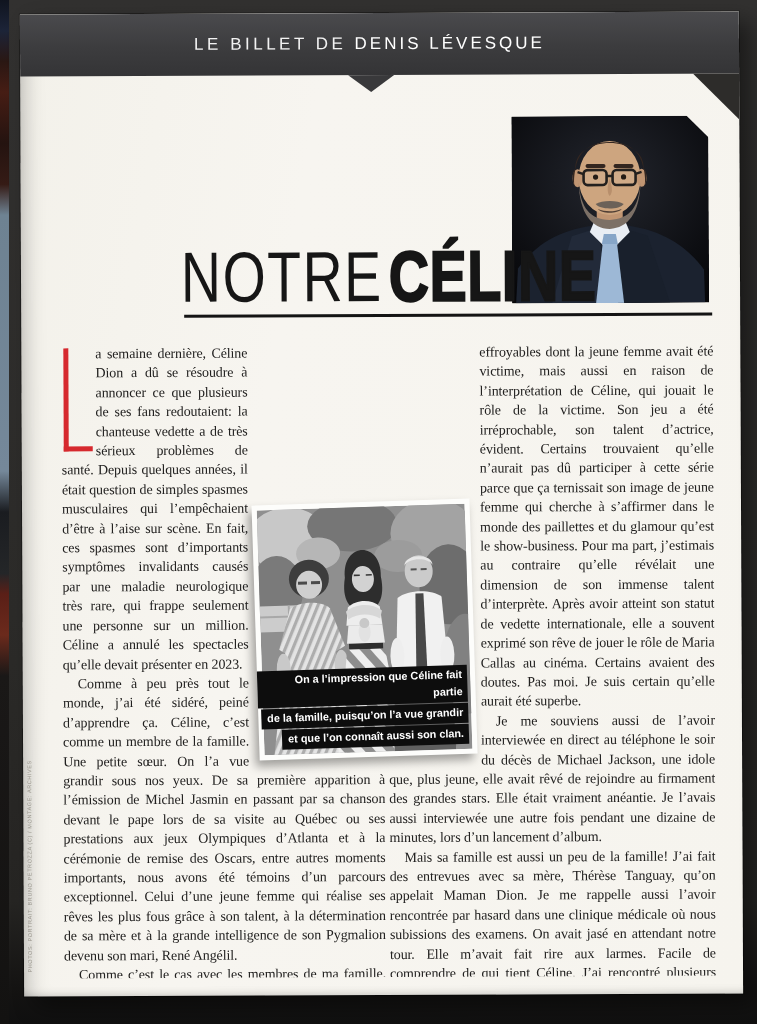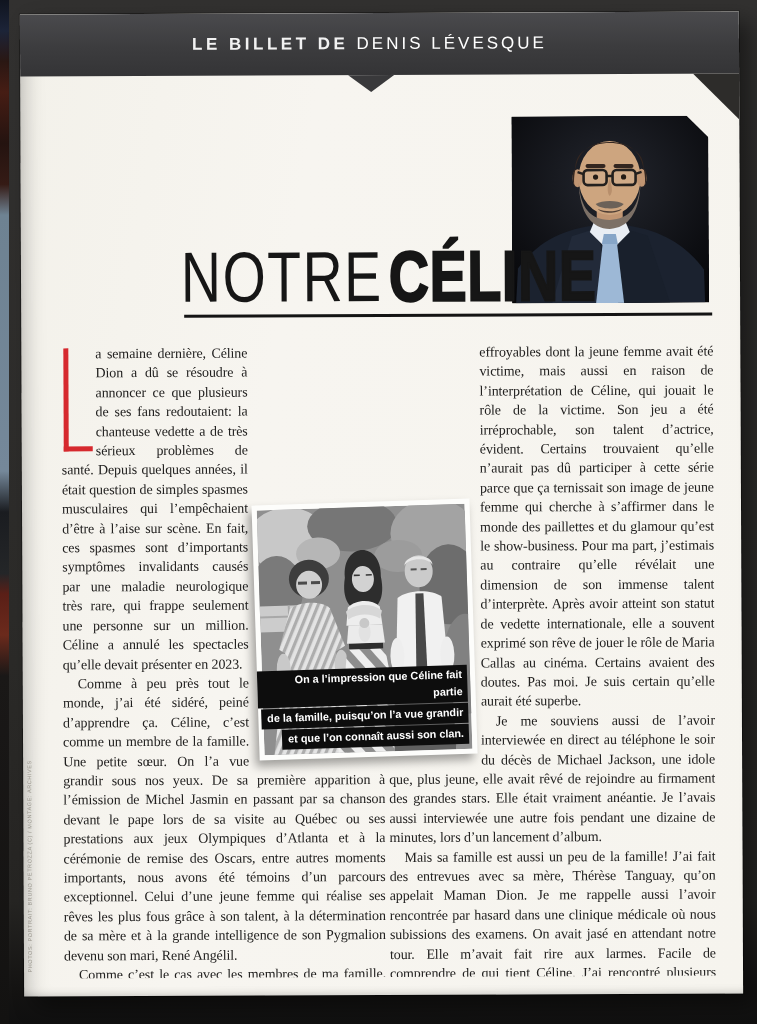--- a/index.html
+++ b/index.html
@@ -27,21 +27,21 @@
   }
   
   .banner{
     position:absolute;left:0;top:0;width:100%;height:62px;
     background:linear-gradient(180deg,#4a4a4d 0%,#3c3c3e 55%,#343436 100%);
     display:flex;align-items:center;justify-content:center;
     color:#fbfbfb;font-size:17px;letter-spacing:3.5px;
     transform:translateX(0);
   }
   .banner-inner{transform:translateX(-16px);white-space:nowrap;}
-  .banner-light{font-weight:700;color:#f2f2f2;margin-left:12px;}
+  .banner-light{font-weight:400;color:#f2f2f2;margin-left:12px;}
   .banner-bold{font-weight:400;letter-spacing:3px;color:#ffffff;}
   .banner-notch{
     position:absolute;left:328px;top:62px;width:0;height:0;
     border-left:23px solid transparent;border-right:23px solid transparent;
     border-top:17px solid #39393b;
   }
   .corner-bevel{
     position:absolute;right:0;top:62px;width:0;height:0;
     border-top:46px solid #2d2c2a;border-left:46px solid transparent;
   }

